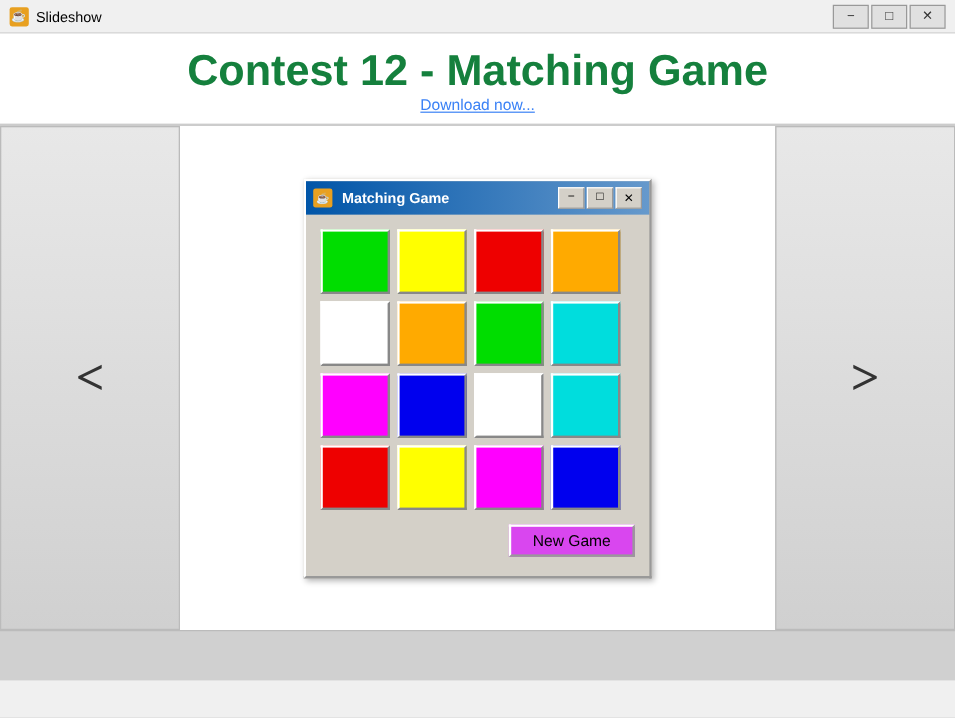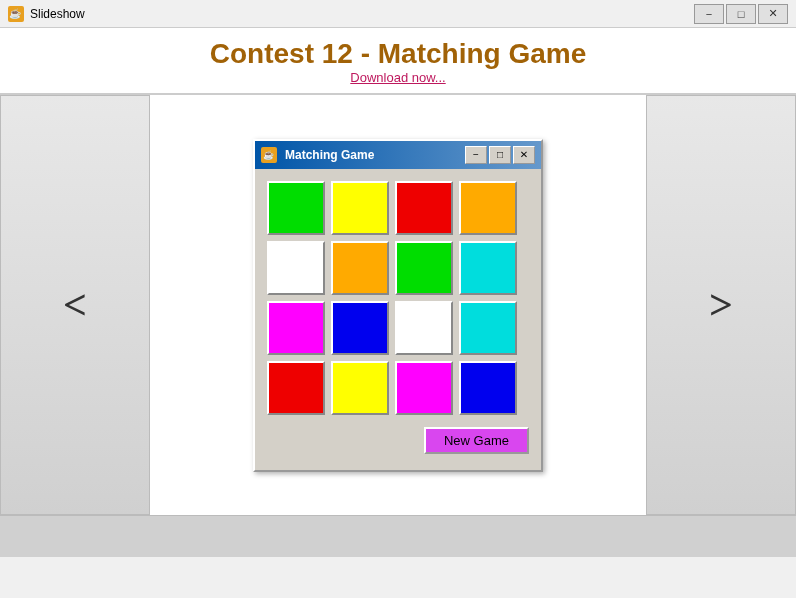--- a/index.html
+++ b/index.html
@@ -56,27 +56,27 @@
     }
 
     
     .main-header {
       background: white;
       border-bottom: 2px solid #ccc;
       padding: 10px 0 8px 0;
       text-align: center;
     }
     .main-title {
-      font-size: 28px;
-      font-weight: bold;
-      color: #a16207;
+      font-size: 36px;
+      font-weight: bold;
+      color: #15803d;
     }
     .main-subtitle {
       font-size: 13px;
-      color: #be185d;
+      color: #3b82f6;
       text-decoration: underline;
       cursor: pointer;
     }
 
     
     .content-area {
       display: flex;
       flex-direction: row;
       height: 420px;
       background: #d0d0d0;

